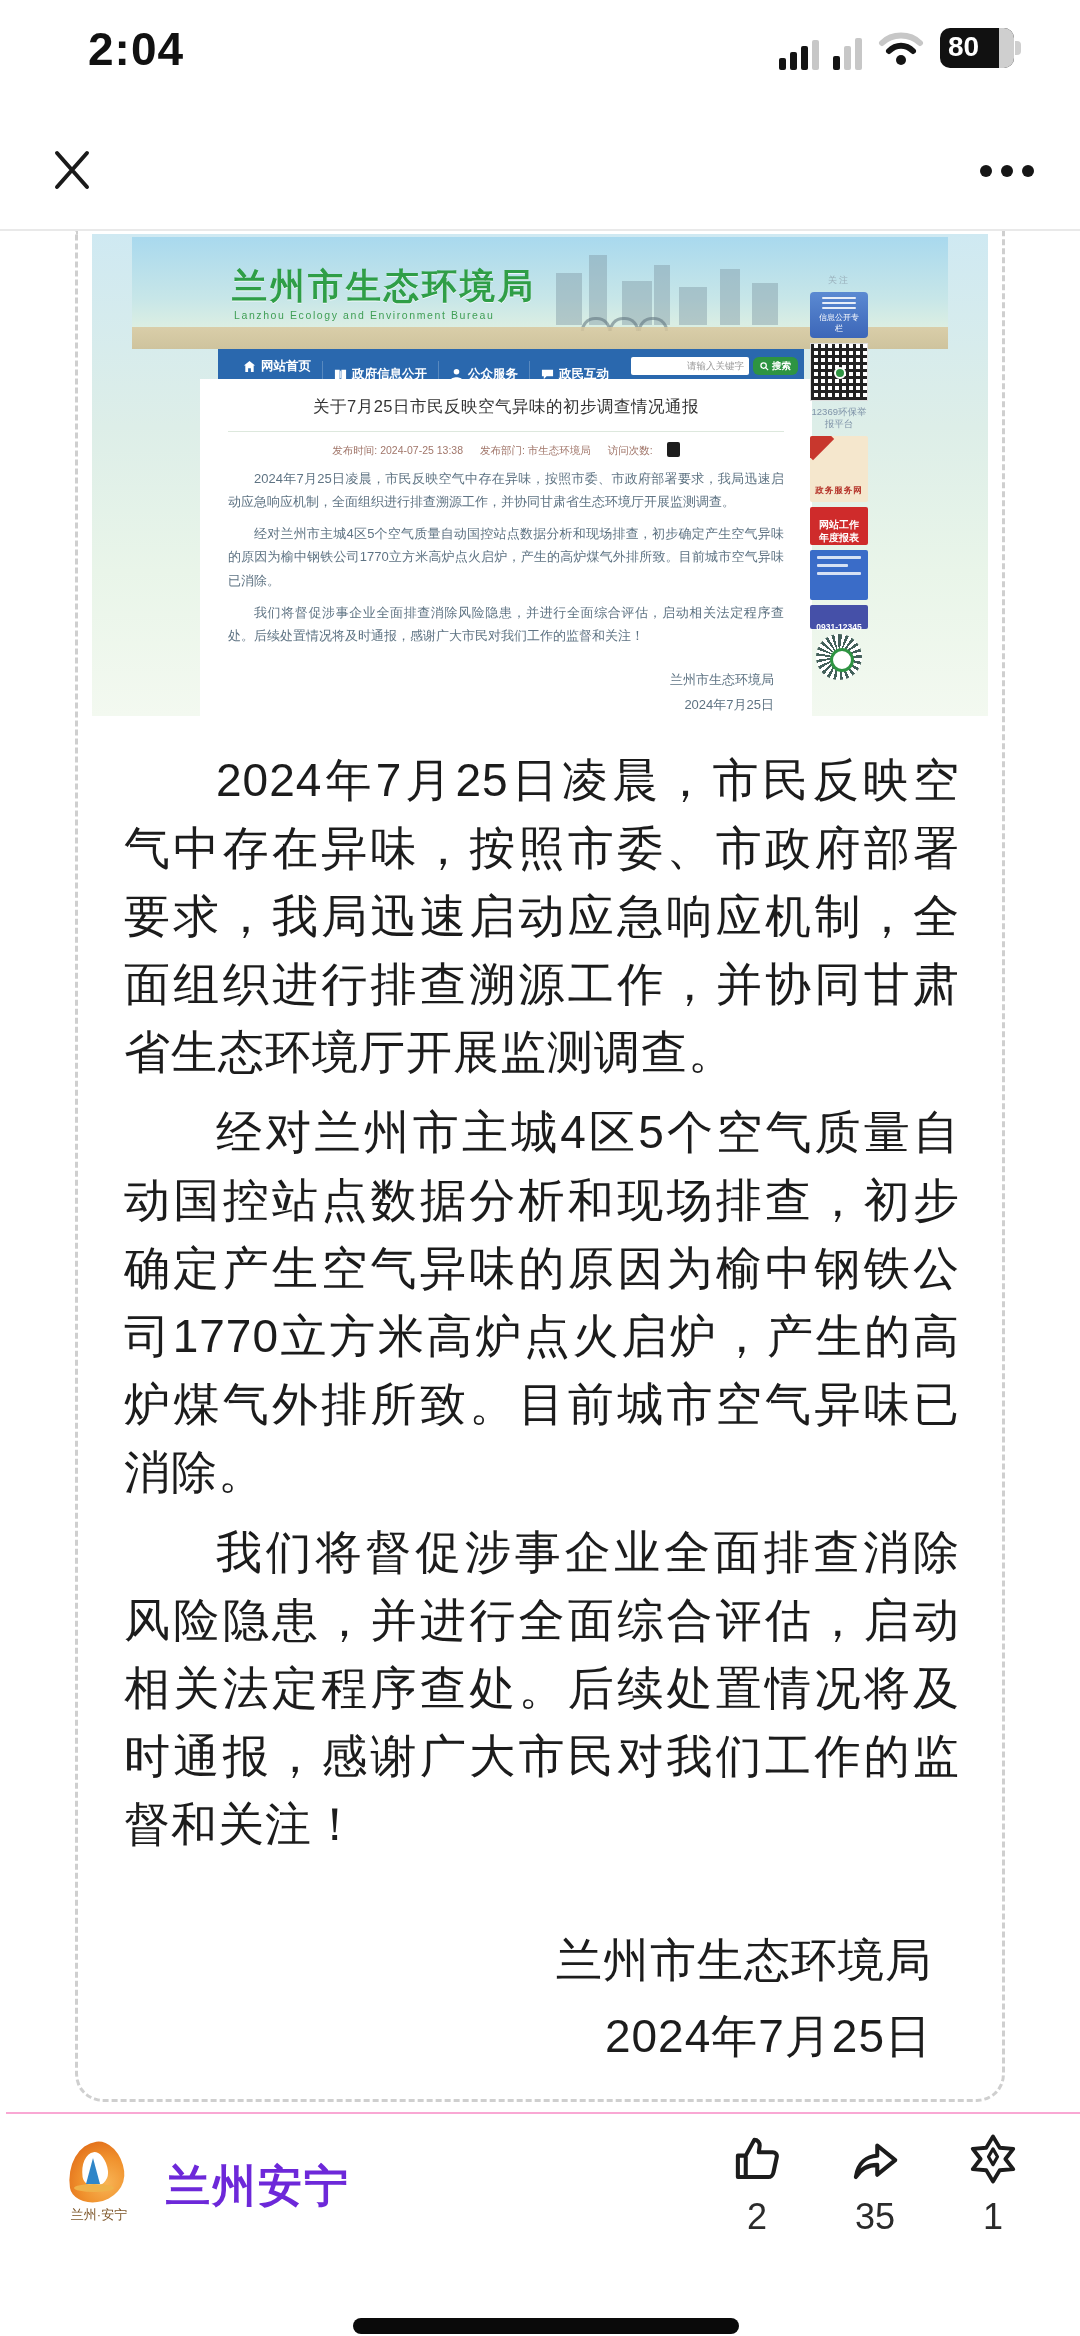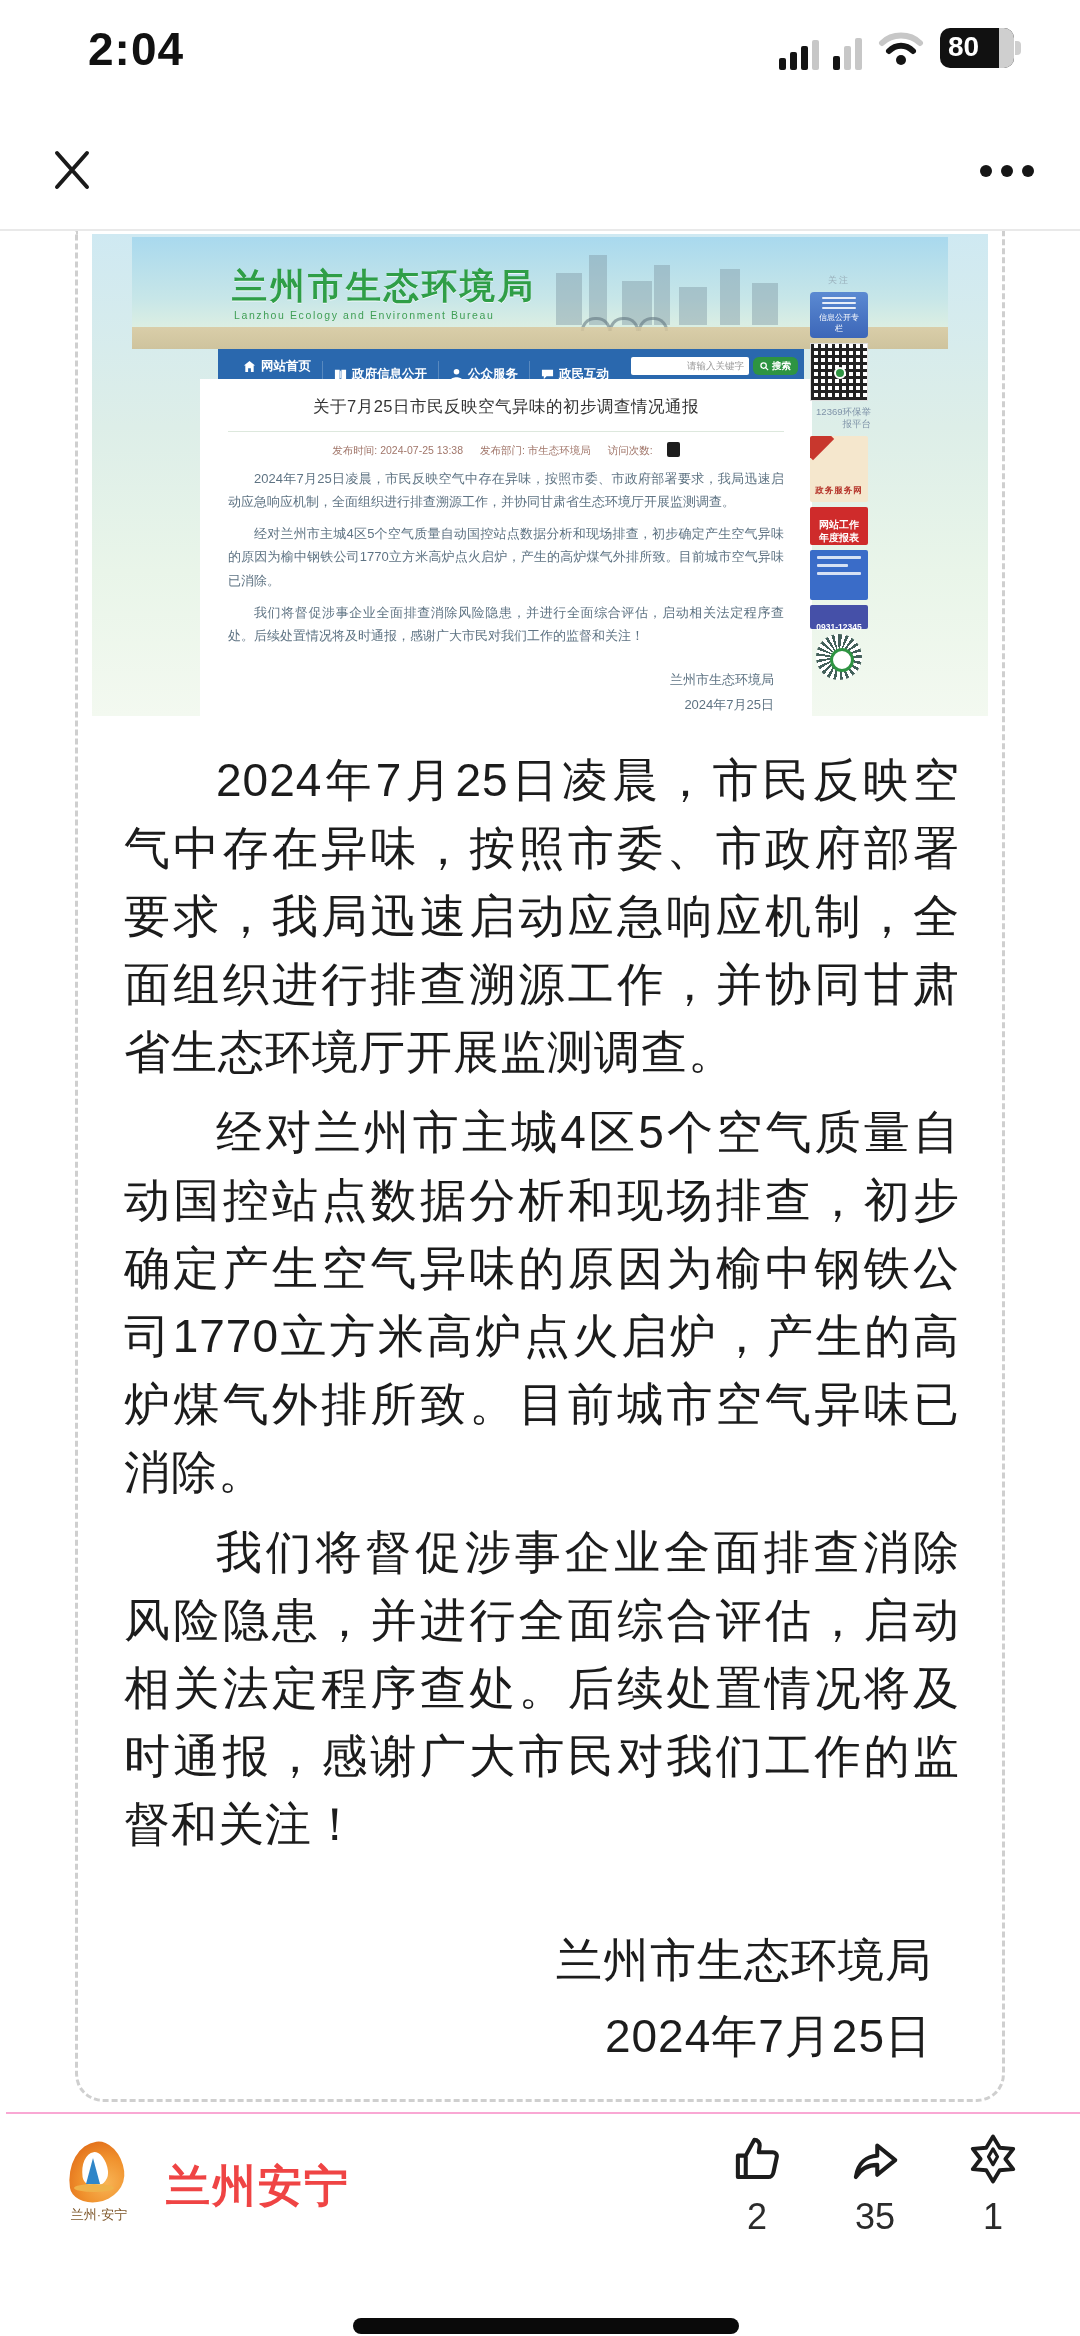--- a/index.html
+++ b/index.html
@@ -81,21 +81,21 @@
   .wp-follow { font-size:9px; color:#9ab0bb; letter-spacing:2px; }
   .sw-mail { width:58px; height:46px; border-radius:4px; background:linear-gradient(180deg,#5b8ad2,#3c66b8);
     position:relative; display:flex; flex-direction:column; align-items:center; justify-content:flex-end; padding-bottom:4px; }
   .sw-mail-lines { position:absolute; top:5px; left:12px; right:12px; }
   .sw-mail-lines i { display:block; height:2px; background:#e8eef8; margin-bottom:3px; border-radius:1px; }
   .sw-mail-label { font-size:8px; color:#fff; text-align:center; line-height:1.3; width:40px; }
   .sw-qr { width:58px; height:58px; background:#fff; border:1px solid #ddd; position:relative;
     background-image:repeating-linear-gradient(0deg,#222 0 3px,transparent 3px 7px),
                      repeating-linear-gradient(90deg,#222 0 3px,transparent 3px 7px); }
   .sw-qr-dot { position:absolute; left:23px; top:23px; width:12px; height:12px; border-radius:50%; background:#2e9442; border:2px solid #fff; }
-  .sw-qr-cap { font-size:9.5px; color:#7f93a8; text-align:right; line-height:1.3; width:64px; }
+  .sw-qr-cap { font-size:9.5px; color:#7f93a8; text-align:center; line-height:1.3; width:64px; }
   .sw-tan { width:58px; height:66px; background:#f5e7cd; border-radius:2px; position:relative; overflow:hidden;
     display:flex; align-items:flex-end; justify-content:center; padding-bottom:5px; }
   .sw-tan-ribbon { position:absolute; left:-12px; top:-12px; width:30px; height:30px; background:#c8372d; transform:rotate(45deg); }
   .sw-tan-label { font-size:8.5px; color:#b5342a; font-weight:700; letter-spacing:1px; }
   .sw-red { width:58px; height:38px; background:#cf2b2b; border-radius:2px; color:#fff; font-size:10px; font-weight:700;
     display:flex; align-items:flex-end; justify-content:center; text-align:center; line-height:1.35; }
   .sw-red span { width:44px; }
   .sw-blue { width:58px; height:50px; background:#3a6cc8; border-radius:2px; padding:6px 7px; }
   .sw-blue i { display:block; height:3px; background:rgba(255,255,255,.8); border-radius:1px; margin-bottom:5px; }
   .sw-blue i:nth-child(2){ width:70%; }
@@ -123,21 +123,21 @@
   .logo { position:absolute; left:4px; top:0; width:70px; height:66px; }
   .logo-flame { position:absolute; left:6px; top:2px; width:56px; height:60px;
     background:radial-gradient(circle at 65% 70%, #f8b455 0%, #f0922e 45%, #e4731c 75%);
     border-radius:58% 42% 55% 45% / 70% 55% 45% 30%; transform:rotate(-8deg); }
   .logo-flame::before { content:""; position:absolute; left:14px; top:10px; width:26px; height:34px;
     background:#fff; border-radius:55% 45% 50% 50% / 68% 60% 40% 32%; }
   .logo-sail { position:absolute; left:24px; top:18px; width:0; height:0;
     border-left:7px solid transparent; border-right:7px solid transparent; border-bottom:26px solid #2f86c8; }
   .logo-wave { position:absolute; left:12px; top:44px; width:40px; height:8px; background:#efb24a; border-radius:50%; }
   .avatar-cap { position:absolute; left:-4px; top:66px; width:90px; text-align:center; font-size:13px; color:#7c5426; }
-  .acct-name { margin-left:30px; font-size:44px; font-weight:700; color:#ef4444; letter-spacing:2px; }
+  .acct-name { margin-left:30px; font-size:44px; font-weight:700; color:#6d28d9; letter-spacing:2px; }
   .actions { position:absolute; right:62px; top:18px; display:flex; gap:56px; }
   .action { display:flex; flex-direction:column; align-items:center; width:62px; }
   .action-count { margin-top:10px; font-size:36px; color:#2b2b2b; }
   .home-indicator { position:absolute; left:347px; bottom:14px; width:386px; height:16px; background:#0a0a0a; border-radius:9px; }
 
   svg { display:block; }
 </style>
 </head>
 <body>
 

